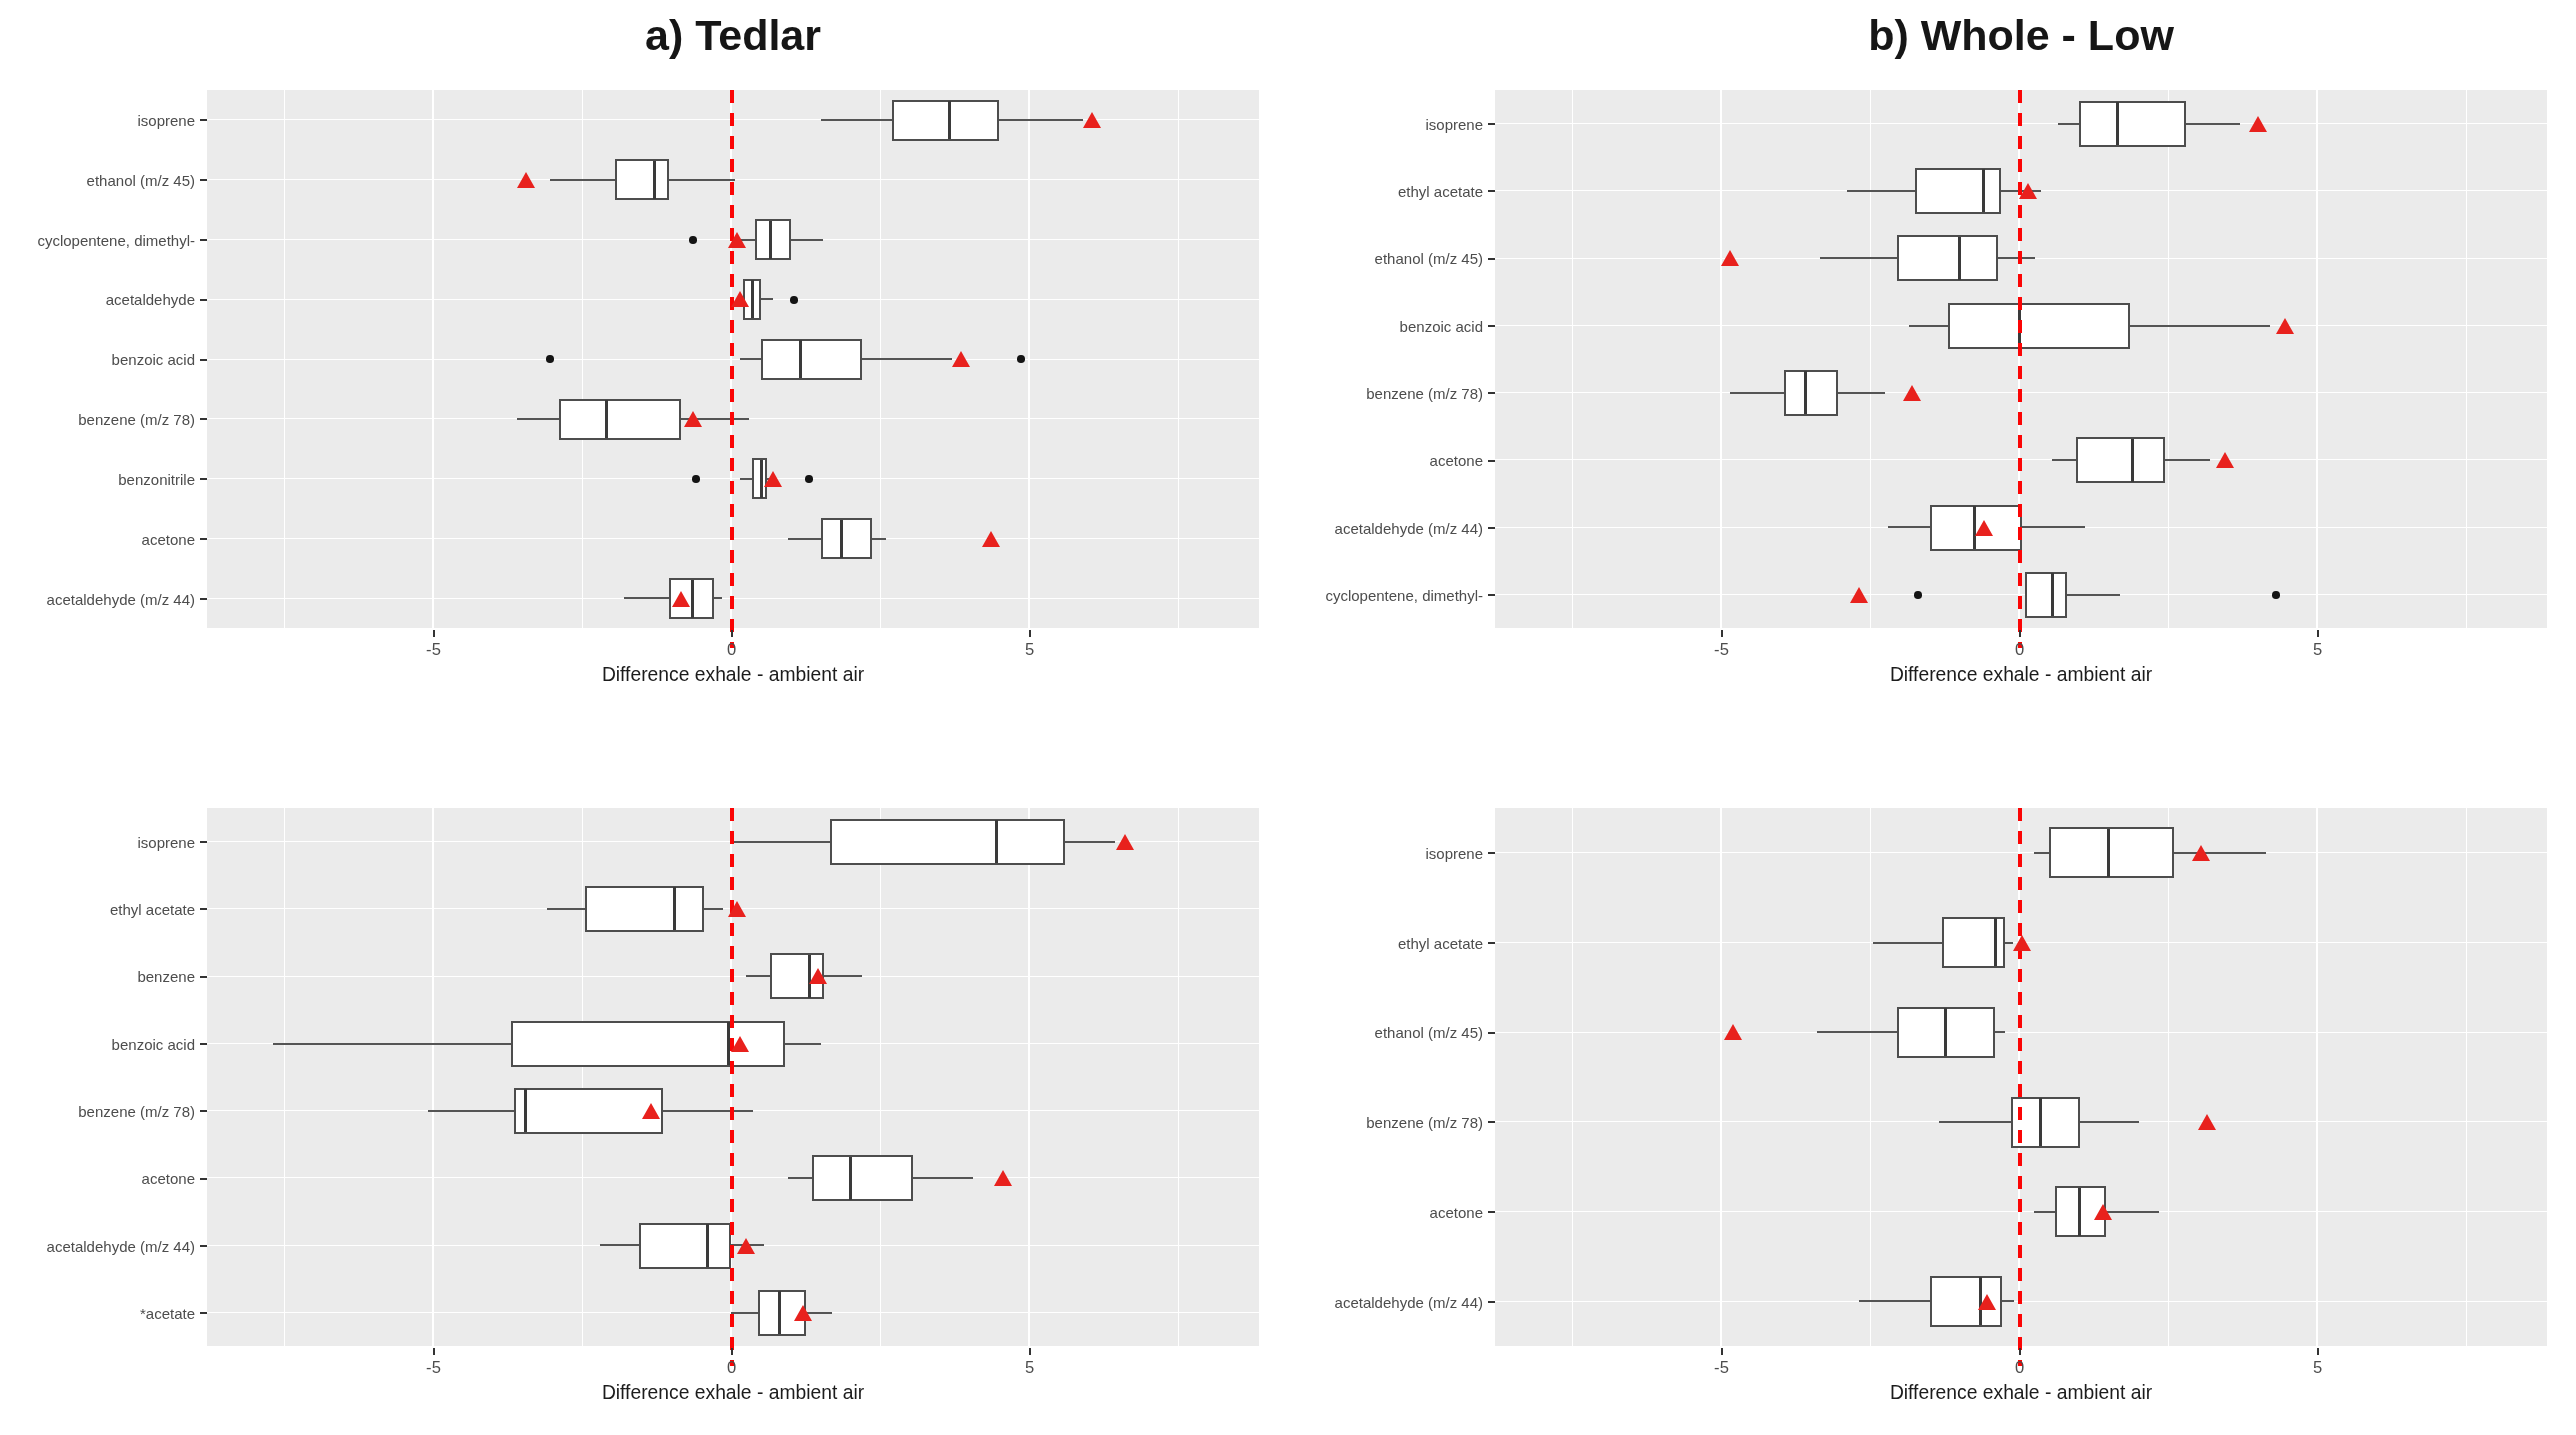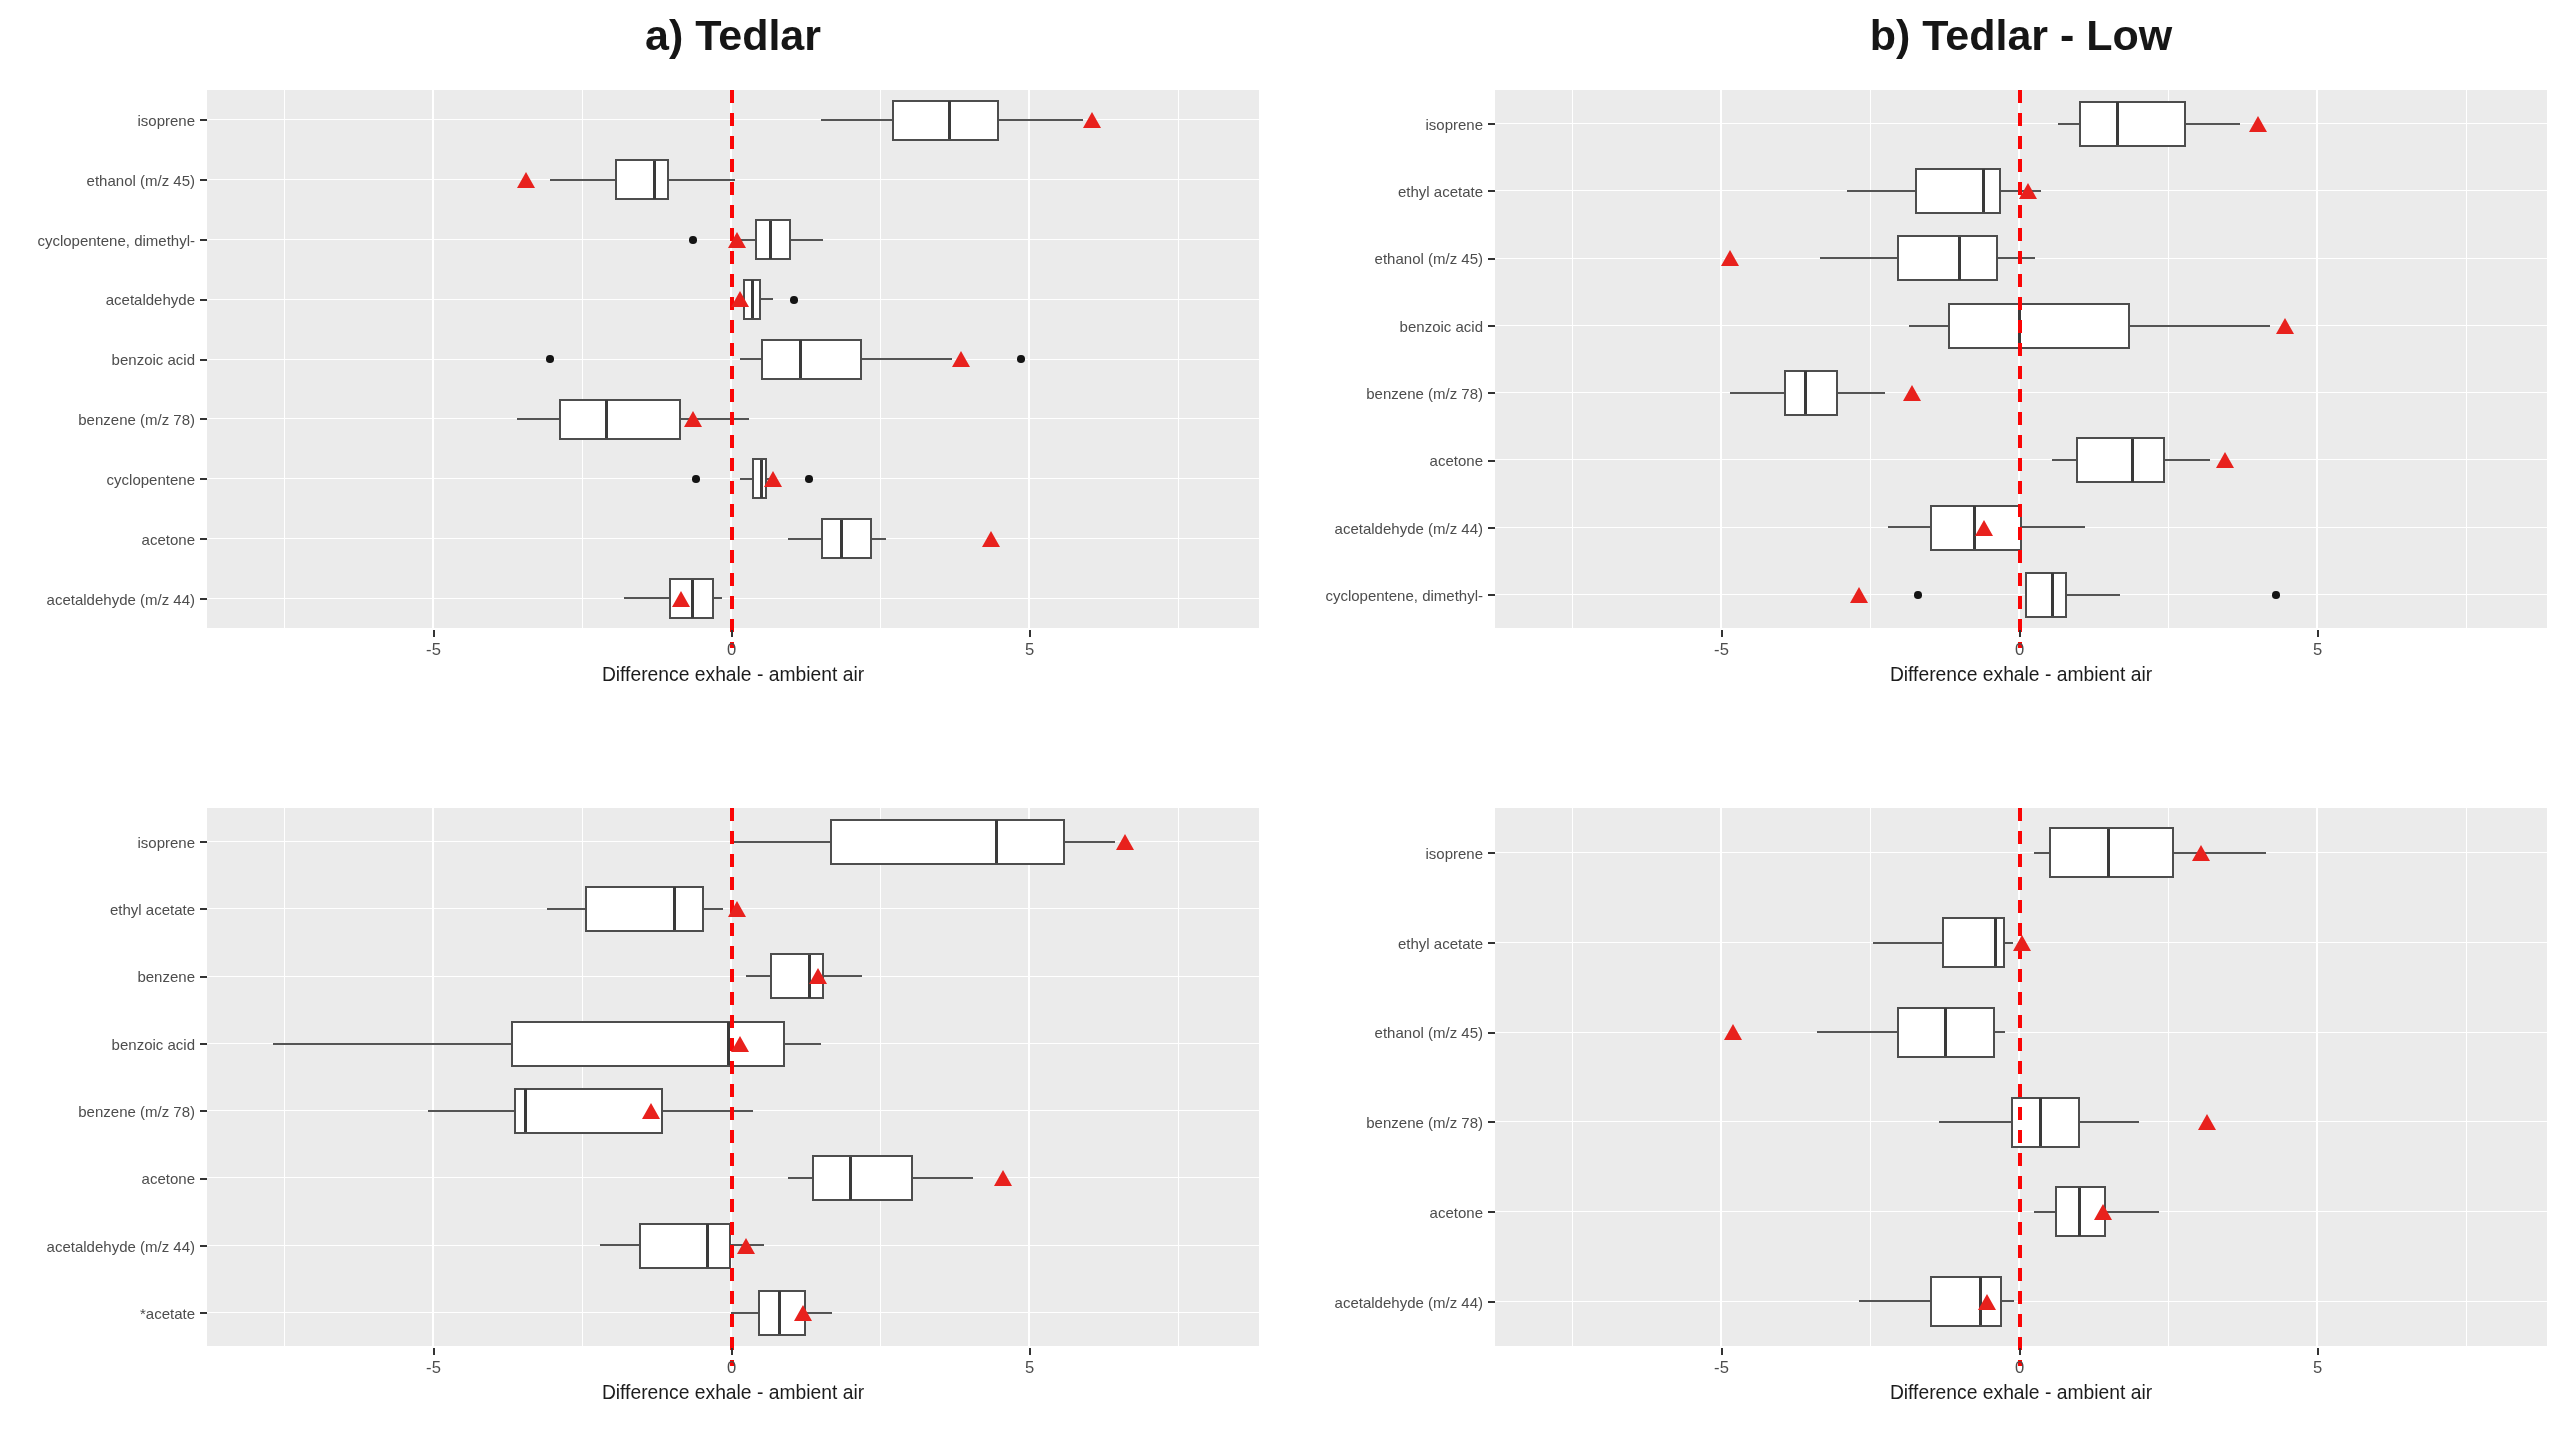--- a/index.html
+++ b/index.html
@@ -116,34 +116,34 @@
       <div class="cat" style="width: 195px; top: 170px;">ethanol (m/z 45)</div>
       <div class="ytick" style="left: 200px; top: 239px;"></div>
       <div class="cat" style="width: 195px; top: 230px;">cyclopentene, dimethyl-</div>
       <div class="ytick" style="left: 200px; top: 299px;"></div>
       <div class="cat" style="width: 195px; top: 289px;">acetaldehyde</div>
       <div class="ytick" style="left: 200px; top: 359px;"></div>
       <div class="cat" style="width: 195px; top: 349px;">benzoic acid</div>
       <div class="ytick" style="left: 200px; top: 418px;"></div>
       <div class="cat" style="width: 195px; top: 409px;">benzene (m/z 78)</div>
       <div class="ytick" style="left: 200px; top: 478px;"></div>
-      <div class="cat" style="width: 195px; top: 469px;">cyclopentene</div>
+      <div class="cat" style="width: 195px; top: 469px;">benzonitrile</div>
       <div class="ytick" style="left: 200px; top: 538px;"></div>
       <div class="cat" style="width: 195px; top: 529px;">acetone</div>
       <div class="ytick" style="left: 200px; top: 598px;"></div>
       <div class="cat" style="width: 195px; top: 589px;">acetaldehyde (m/z 44)</div>
       <div class="xtick" style="left: 433px; top: 630px;"></div>
       <div class="xticklab" style="left: 413px; top: 640px;">-5</div>
       <div class="xtick" style="left: 731px; top: 630px;"></div>
       <div class="xticklab" style="left: 711px; top: 640px;">0</div>
       <div class="xtick" style="left: 1029px; top: 630px;"></div>
       <div class="xticklab" style="left: 1009px; top: 640px;">5</div>
     </section>
   <section class="panel" id="panel-b">
-    <h2 class="title">b) Tedlar - Low</h2>
+    <h2 class="title">b) Whole - Low</h2>
     <div class="plot">
         <div class="grid-v" style="left: 77px; width: 1.4px;"></div>
         <div class="grid-v" style="left: 375px; width: 1.4px;"></div>
         <div class="grid-v" style="left: 673px; width: 1.4px;"></div>
         <div class="grid-v" style="left: 971px; width: 1.4px;"></div>
         <div class="grid-v" style="left: 225px; width: 2.1px;"></div>
         <div class="grid-v" style="left: 523px; width: 2.1px;"></div>
         <div class="grid-v" style="left: 821px; width: 2.1px;"></div>
         <div class="grid-h" style="top: 33px;"></div>
         <div class="whisker" style="left: 563px; width: 182px; top: 33px;"></div>

